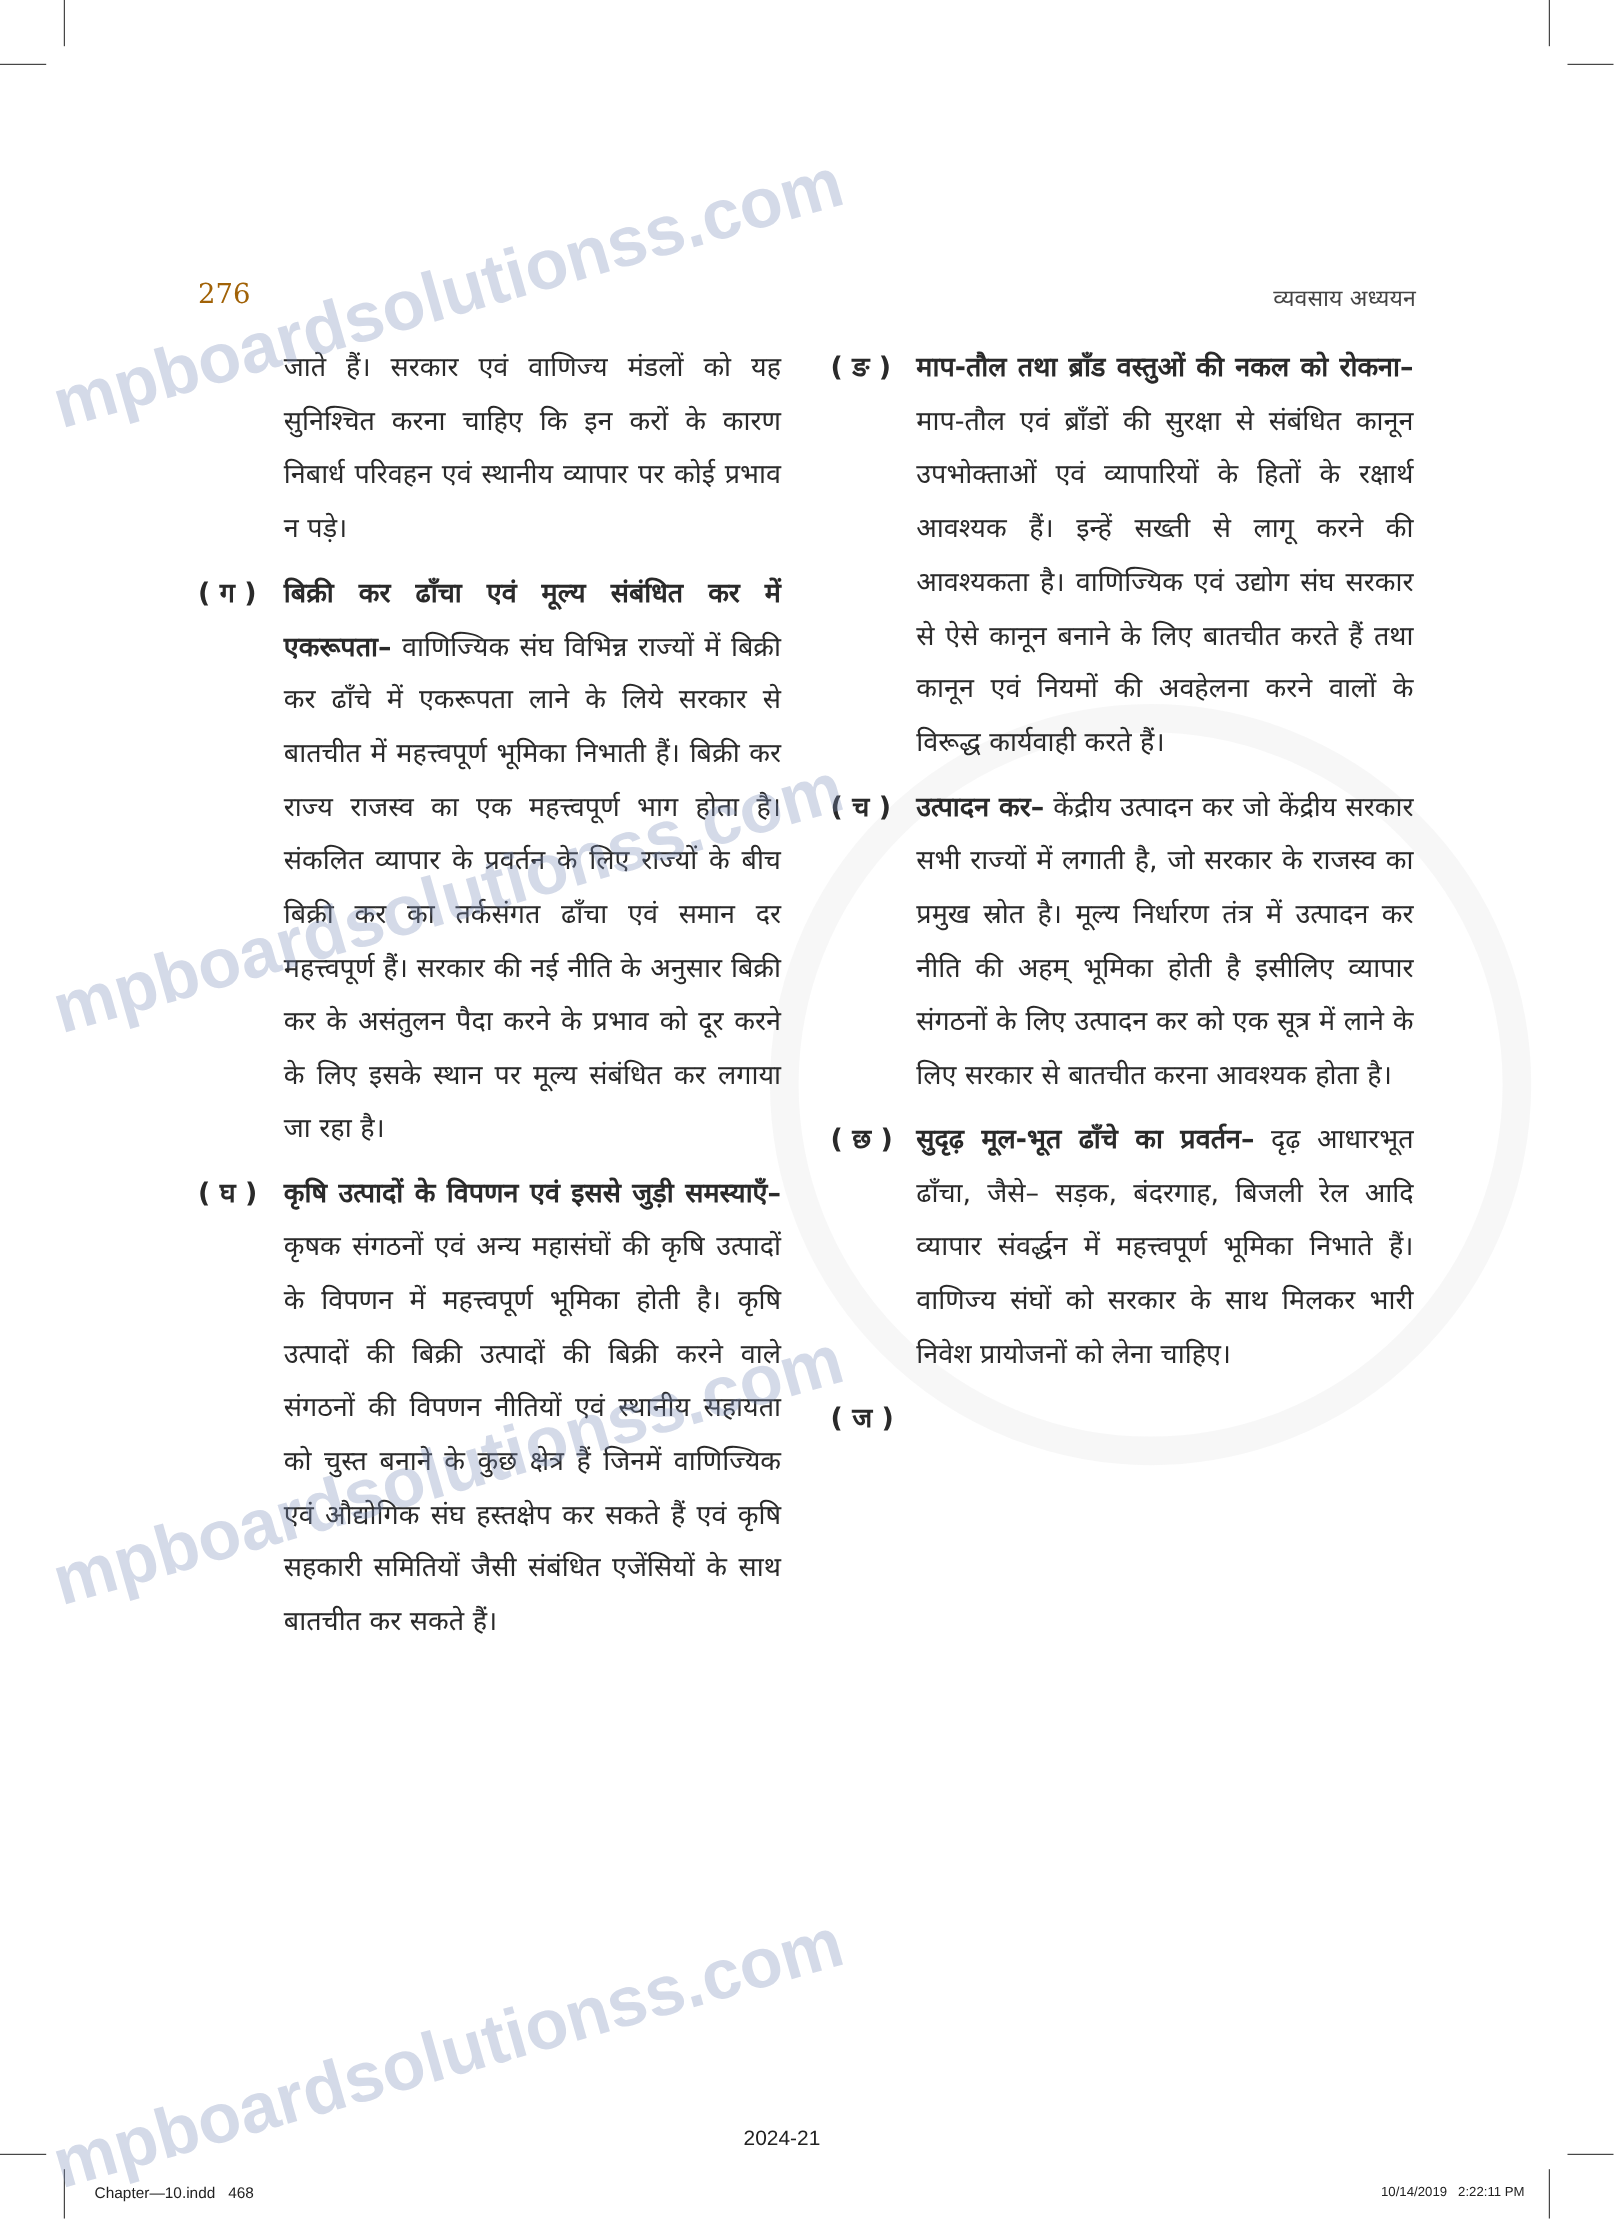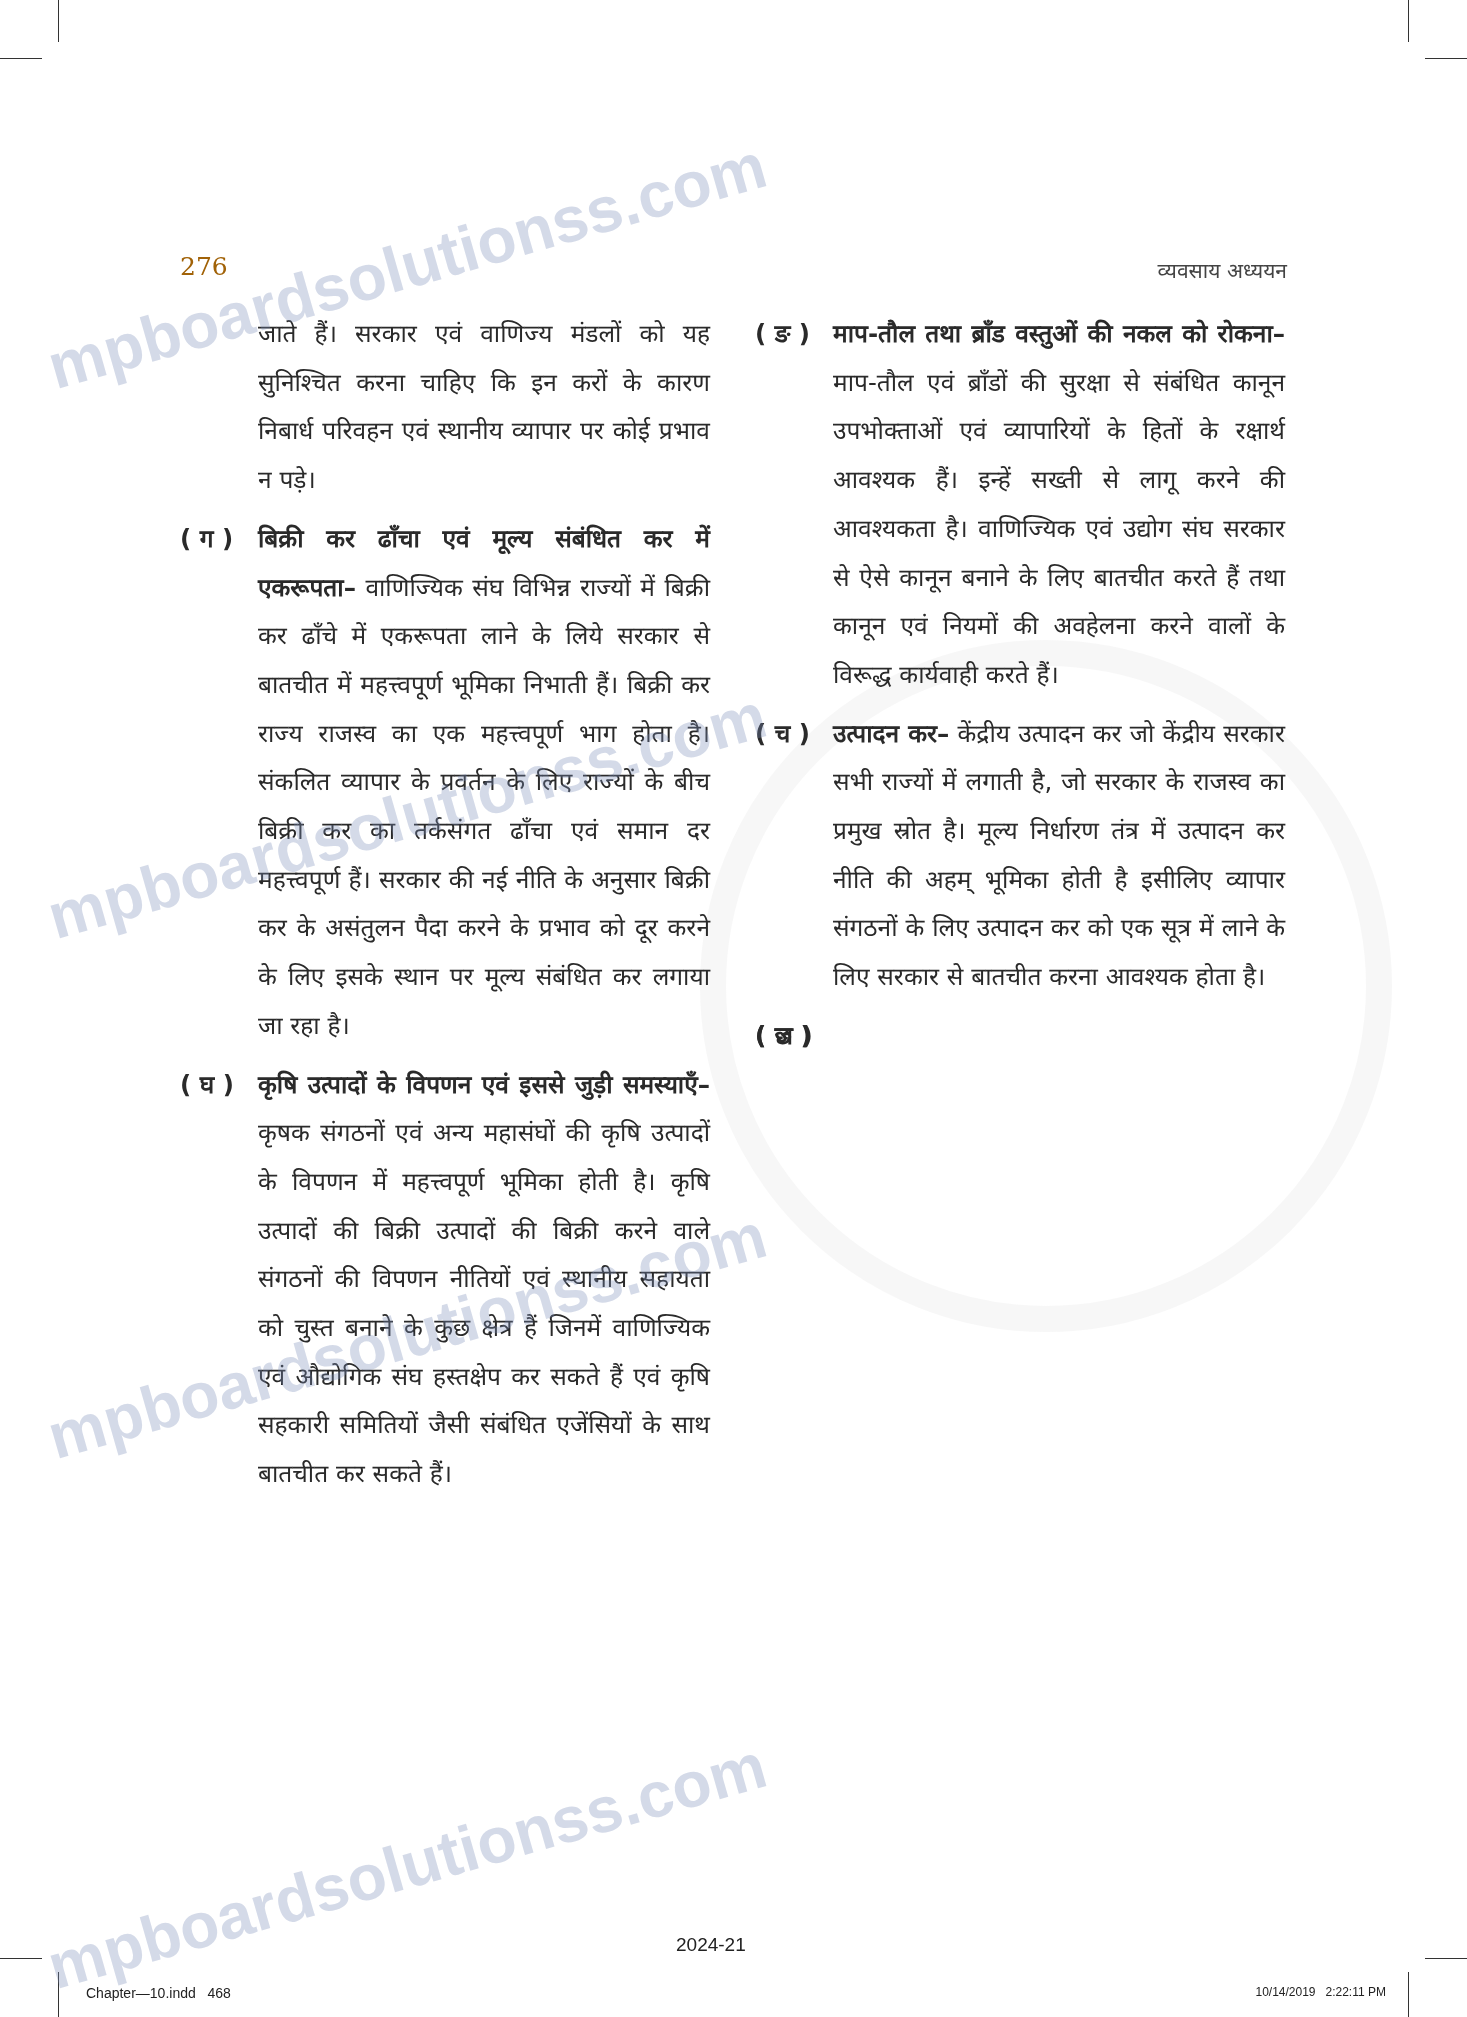--- a/index.html
+++ b/index.html
@@ -90,20 +90,21 @@
     <p class="para"><span class="item-title">माप-तौल तथा ब्राँड वस्तुओं की नकल को रोकना–</span><span> माप-तौल एवं ब्राँडों की सुरक्षा से संबंधित कानून उपभोक्ताओं एवं व्यापारियों के हितों के रक्षार्थ आवश्यक हैं। इन्हें सख्ती से लागू करने की आवश्यकता है। वाणिज्यिक एवं उद्योग संघ सरकार से ऐसे कानून बनाने के लिए बातचीत करते हैं तथा कानून एवं नियमों की अवहेलना करने वालों के विरूद्ध कार्यवाही करते हैं।</span></p>
   </div>
 
   <div class="item">
     <span class="item-label">( च )</span>
     <p class="para"><span class="item-title">उत्पादन कर–</span><span> केंद्रीय उत्पादन कर जो केंद्रीय सरकार सभी राज्यों में लगाती है, जो सरकार के राजस्व का प्रमुख स्रोत है। मूल्य निर्धारण तंत्र में उत्पादन कर नीति की अहम् भूमिका होती है इसीलिए व्यापार संगठनों के लिए उत्पादन कर को एक सूत्र में लाने के लिए सरकार से बातचीत करना आवश्यक होता है।</span></p>
   </div>
 
   <div class="item">
     <span class="item-label">( छ )</span>
+    <p class="para"><span class="item-title">सुदृढ़ मूल-भूत ढाँचे का प्रवर्तन–</span><span> दृढ़ आधारभूत ढाँचा, जैसे– सड़क, बंदरगाह, बिजली रेल आदि व्यापार संवर्द्धन में महत्त्वपूर्ण भूमिका निभाते हैं। वाणिज्य संघों को सरकार के साथ मिलकर भारी निवेश प्रायोजनों को लेना चाहिए।</span></p>
   </div>
 
   <div class="item">
     <span class="item-label">( ज )</span>
   </div>
 </div>
 
 <div class="footer-year">2024-21</div>
 <div class="footer-file" style="white-space:pre;">Chapter—10.indd   468</div>
 <div class="footer-time" style="white-space:pre;">10/14/2019   2:22:11 PM</div>

